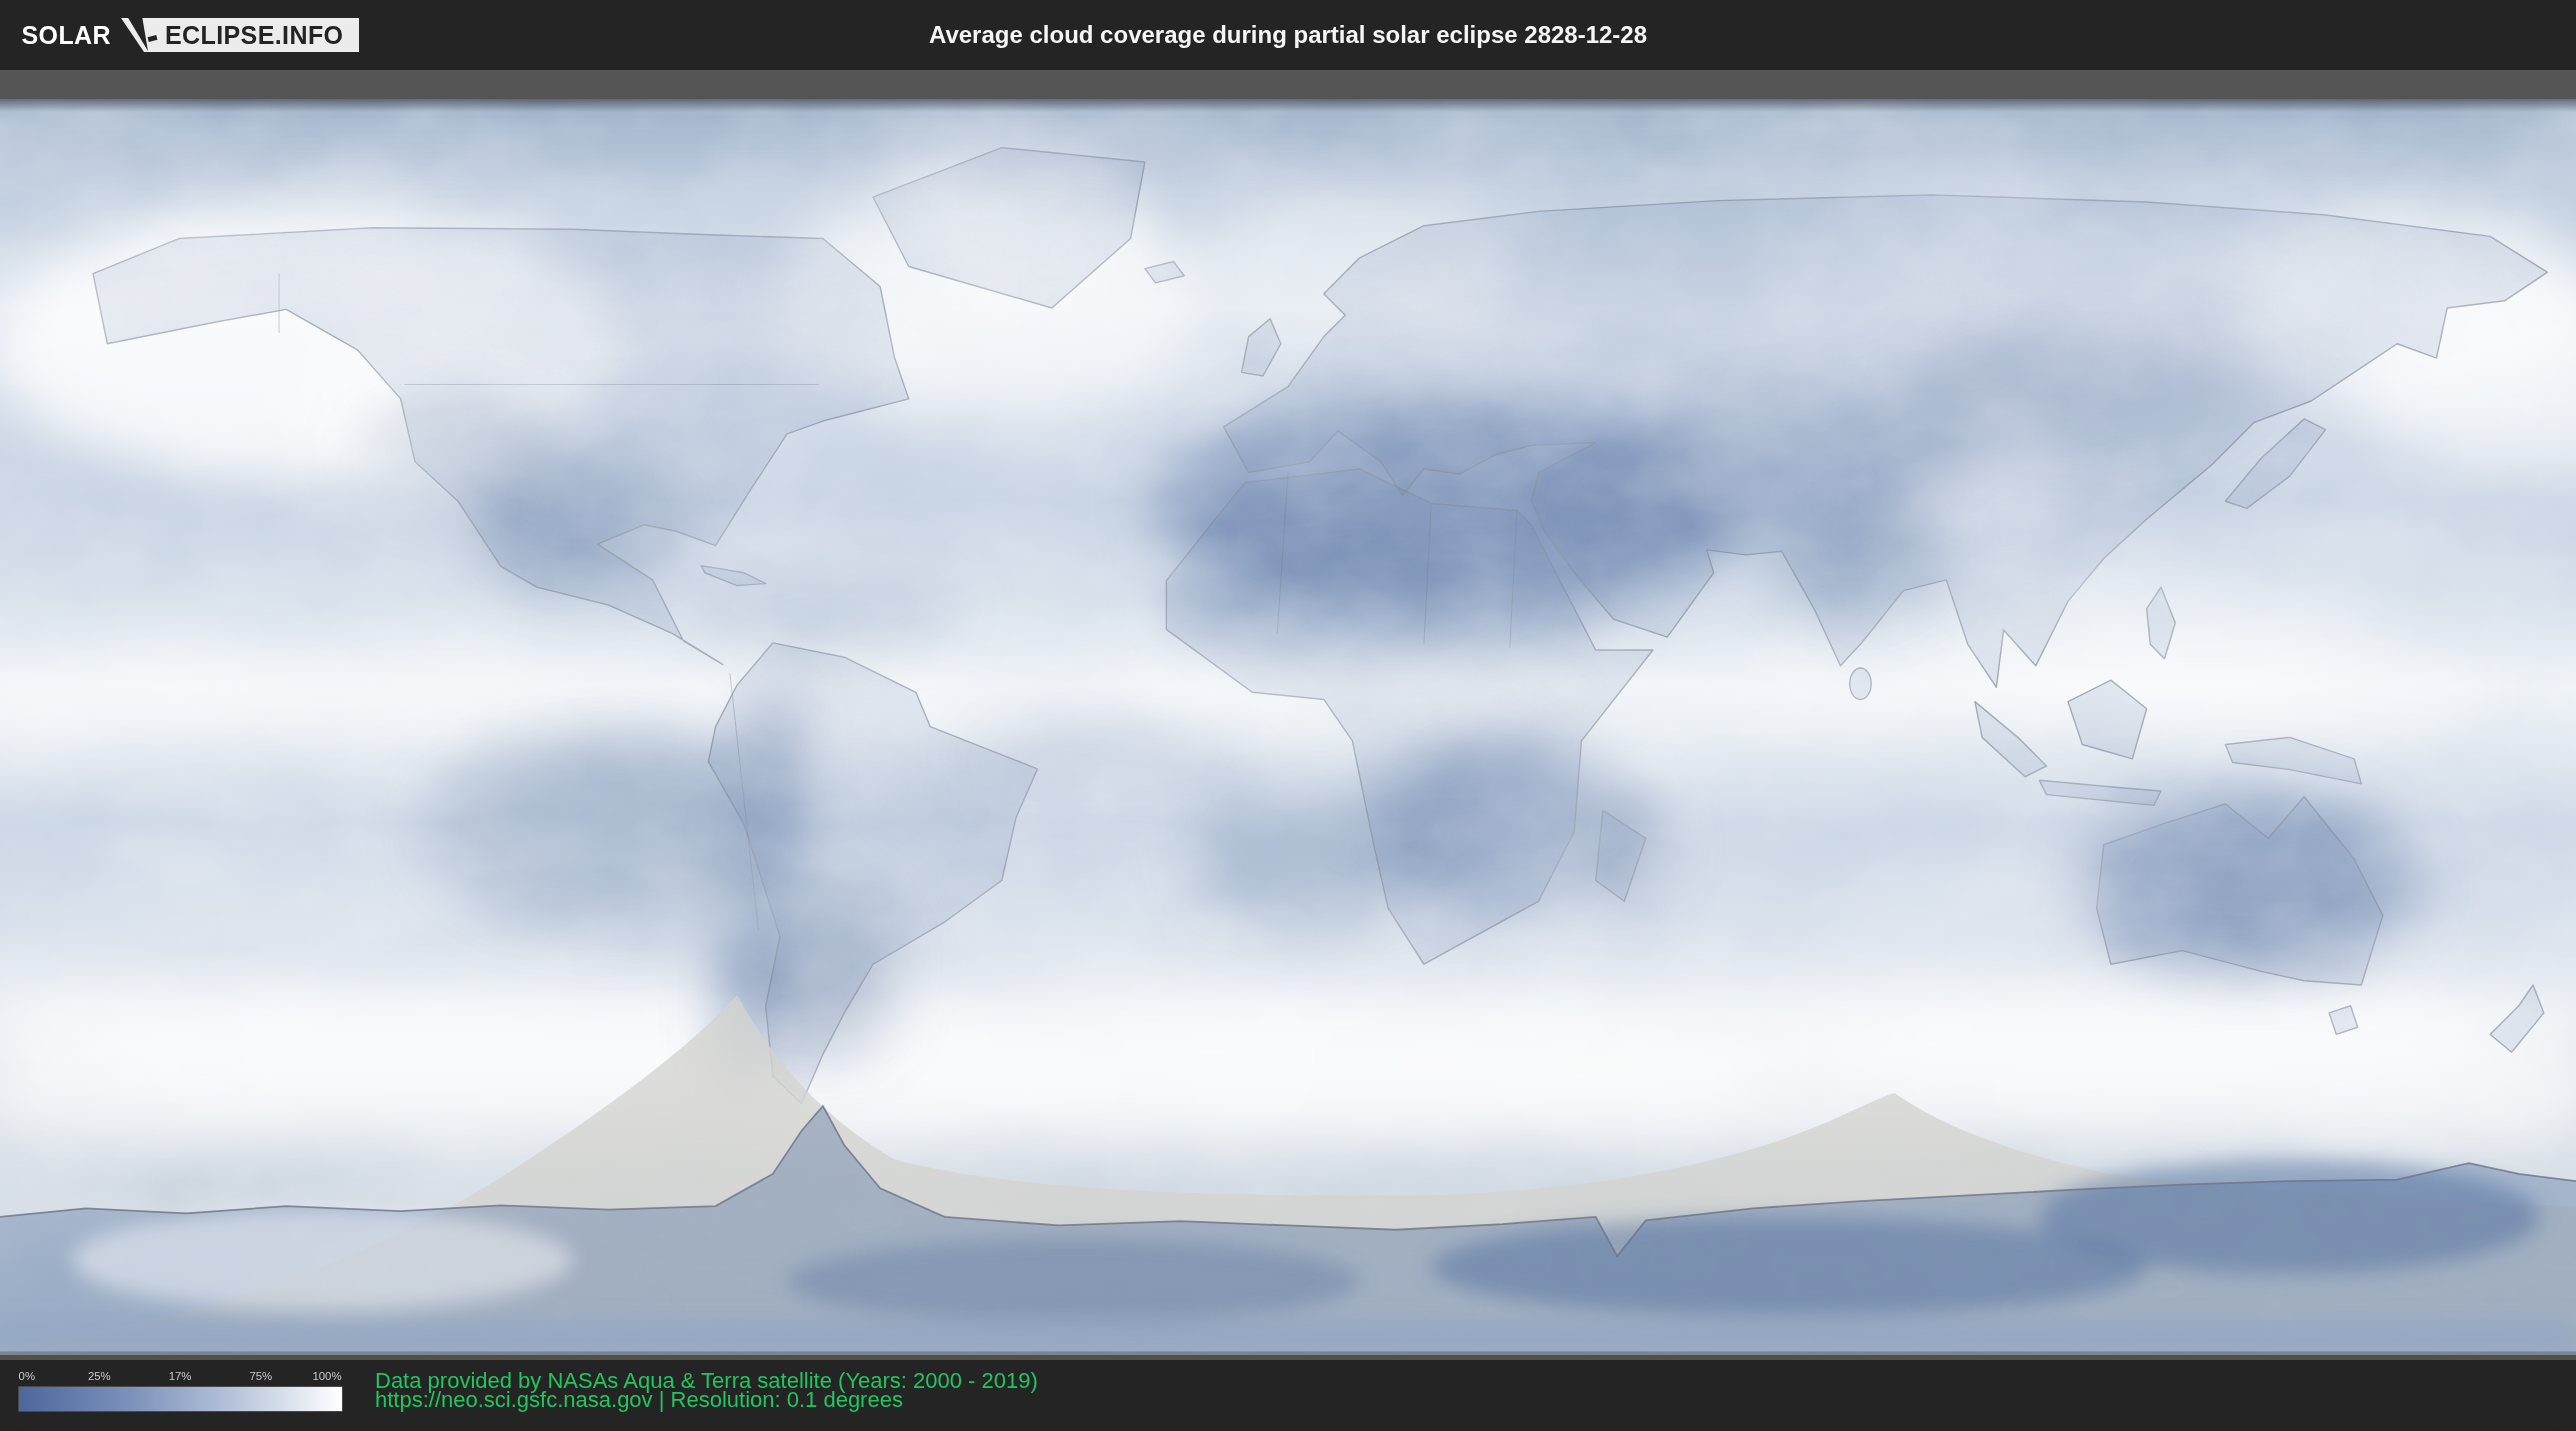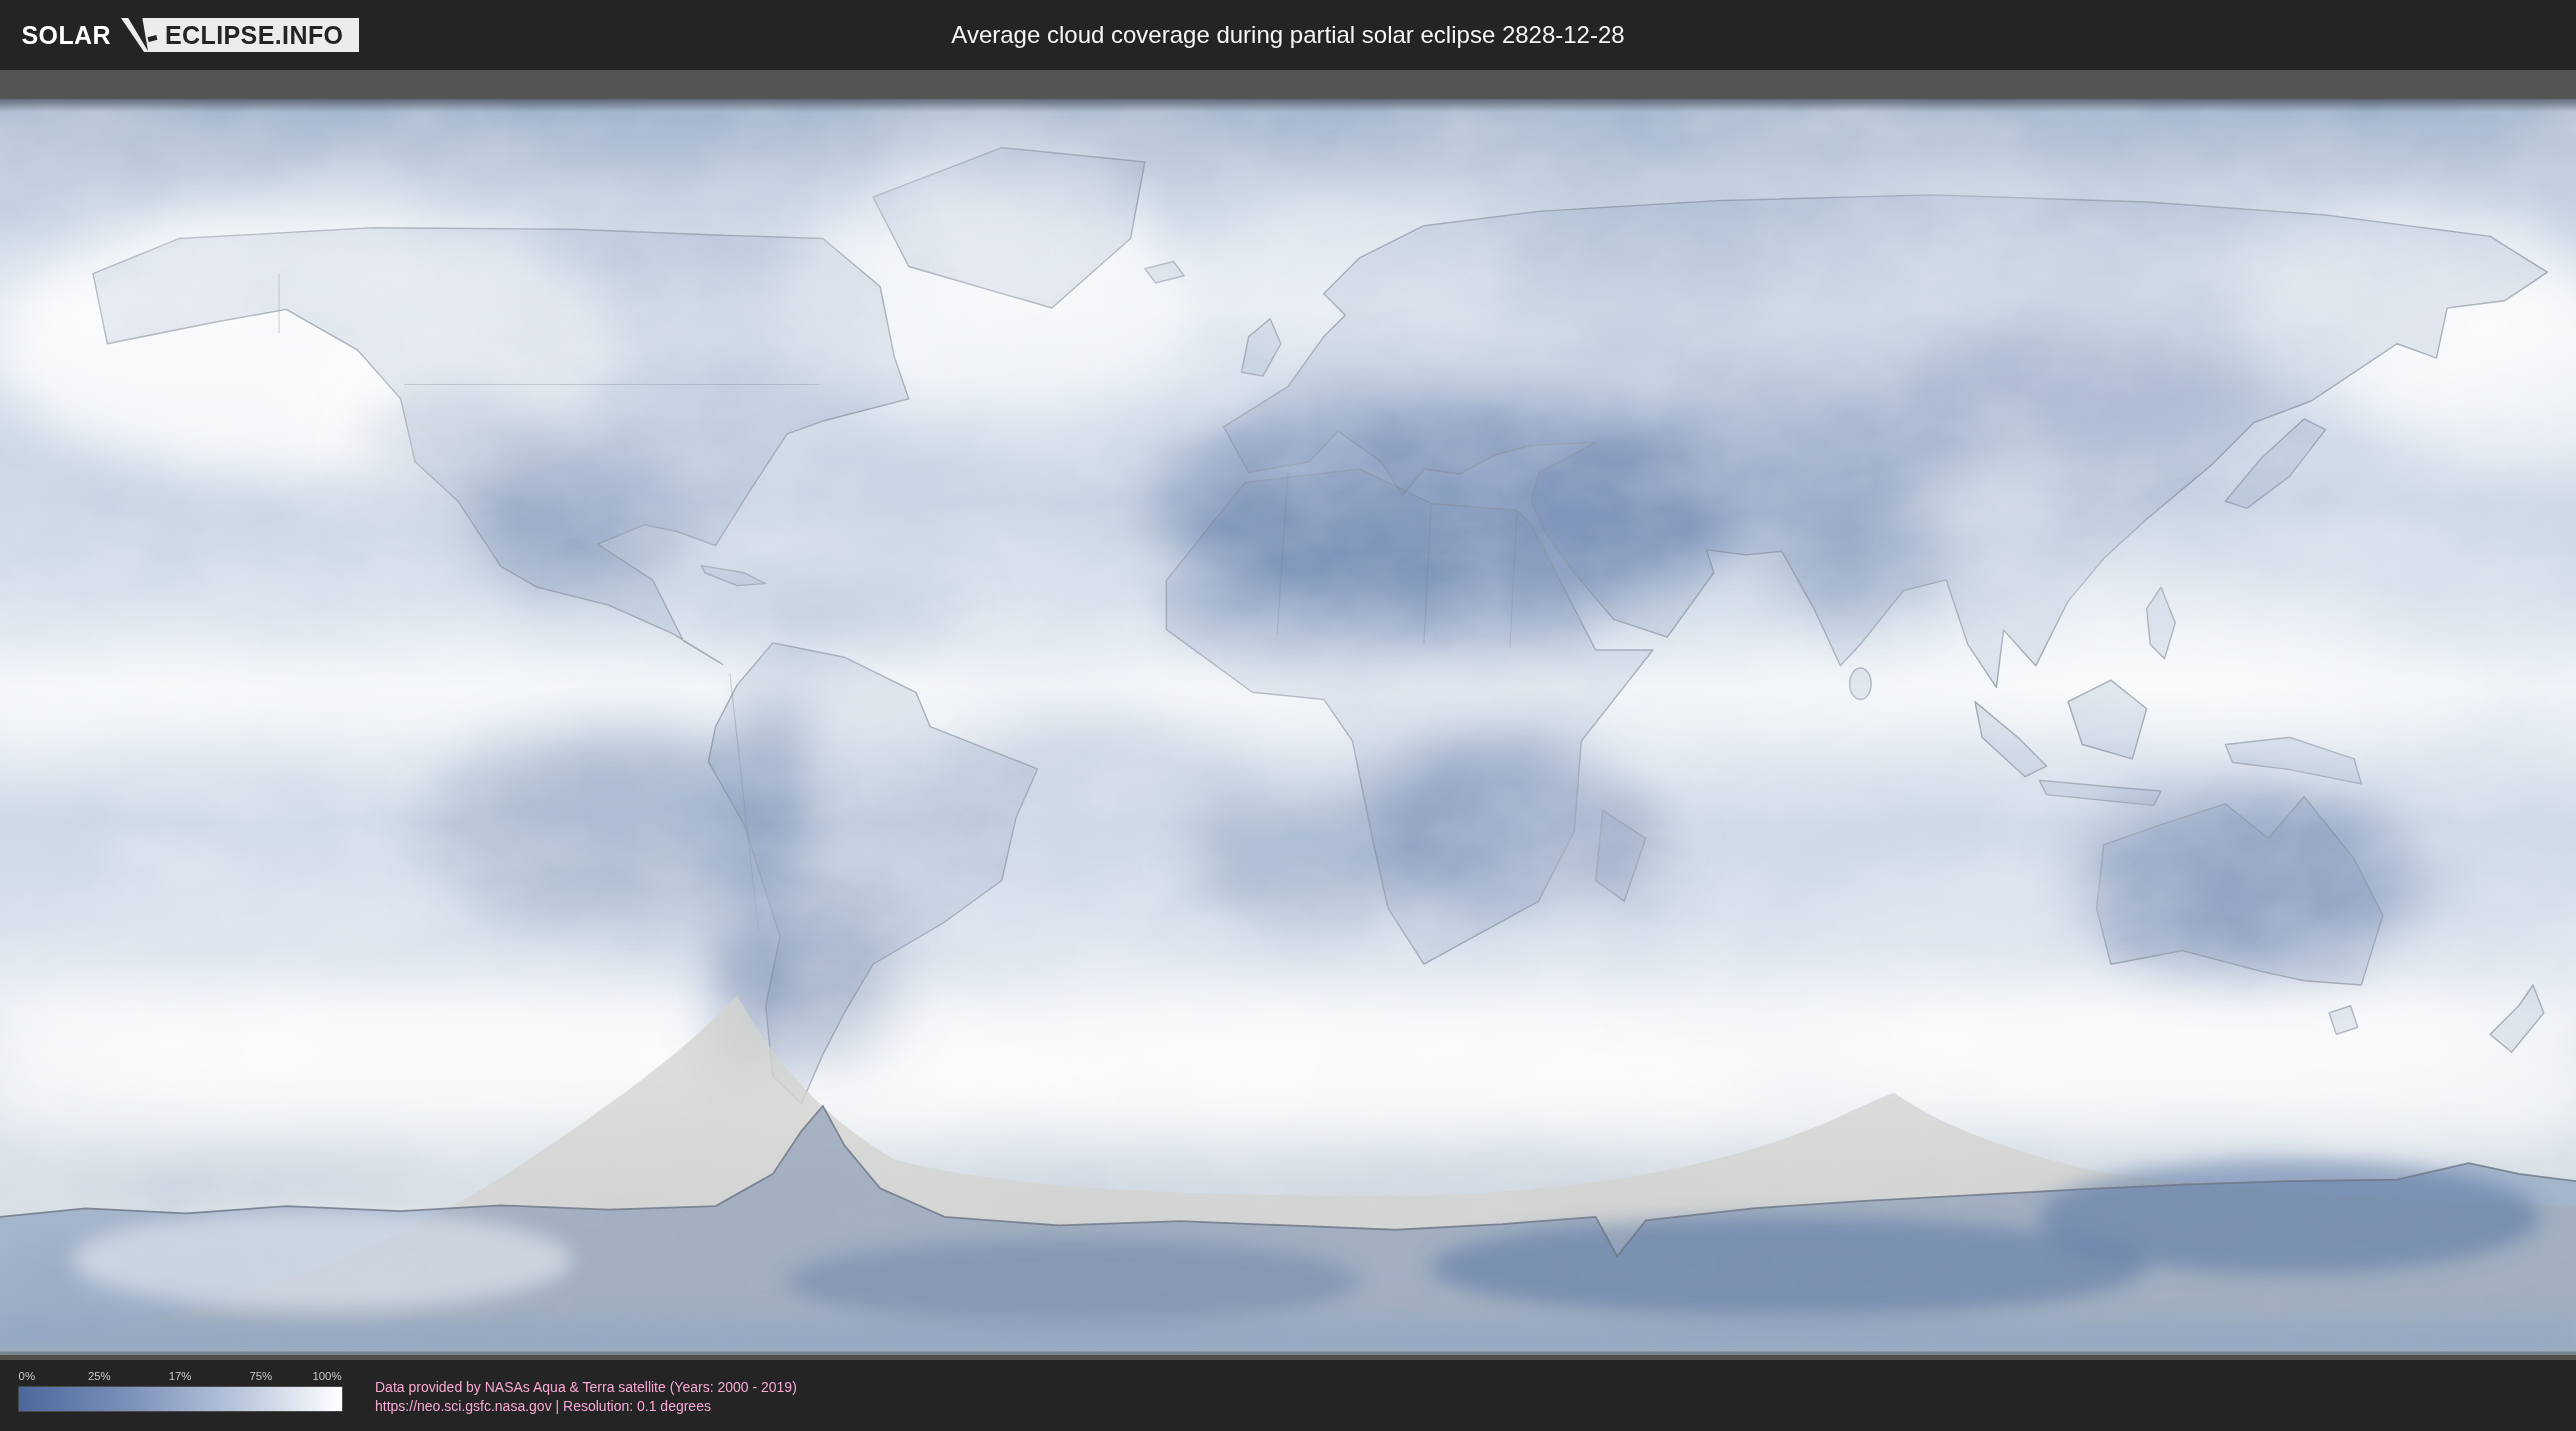--- a/index.html
+++ b/index.html
@@ -11,42 +11,42 @@
   .logo{position:absolute;left:21.5px;top:18px;height:34px;display:flex;align-items:center;cursor:pointer;}
   .logo-solar{color:#ffffff;font-size:25px;font-weight:600;letter-spacing:0.4px;line-height:34px;}
   .logo-box{position:relative;display:inline-block;margin-left:10px;height:34px;line-height:34px;
             background:#ececec;padding:0 15.7px 0 44px;
             clip-path:polygon(0 0,100% 0,100% 100%,23px 100%);}
   .logo-domain{color:#242424;font-size:25px;font-weight:600;letter-spacing:0.4px;}
   .wedge{position:absolute;left:7.2px;top:0;width:21.5px;height:33px;background:#242424;
          clip-path:polygon(0 0,66% 0,92% 100%);}
   .dash{position:absolute;left:27px;top:18px;width:9.3px;height:5px;background:#242424;transform:rotate(-14deg);}
   .title{position:absolute;left:0;right:0;top:0;height:70px;line-height:70px;text-align:center;
-         color:#f5f5f5;font-size:24px;font-weight:400;}
+         color:#f5f5f5;font-size:24px;font-weight:700;}
 
   
   .substrip{position:absolute;left:0;width:2576px;background:#555555;}
   .substrip.top{top:70px;height:29px;}
   .substrip.bottom{top:1355px;height:5px;background:#53504a;}
 
   
   .map{position:absolute;left:0;top:99px;width:2576px;height:1256px;overflow:hidden;}
   .map svg{display:block;}
 
   
   footer{position:absolute;left:0;top:1360px;width:2576px;height:72px;background:#242424;}
   .legend{position:absolute;left:18.6px;top:10px;width:323px;}
   .legend .ticks{position:relative;height:15.7px;font-size:11.4px;color:#c9c9c9;}
   .legend .ticks span{position:absolute;top:0;transform:translateX(-50%);white-space:nowrap;}
   .legend .ticks span:first-child{transform:none;}
   .legend .ticks span:last-child{transform:translateX(-100%);}
   .legend .bar{height:24px;margin-top:1.4px;
     background:linear-gradient(90deg,#4c679c 0%,#7d92bb 35%,#b9c6dc 68%,#ffffff 100%);
     box-shadow:0 0 0 0.7px rgba(255,255,255,.25);}
-  .credits{position:absolute;left:375px;top:18px;color:#f9a8d4;font-size:14px;line-height:18.6px;}
+  .credits{position:absolute;left:375px;top:12px;color:#22c55e;font-size:22px;line-height:18.6px;}
 </style>
 </head>
 <body>
 
 <div class="page">
 
   <header>
     <div class="logo">
       <span class="logo-solar">SOLAR</span>
       <span class="logo-box">

